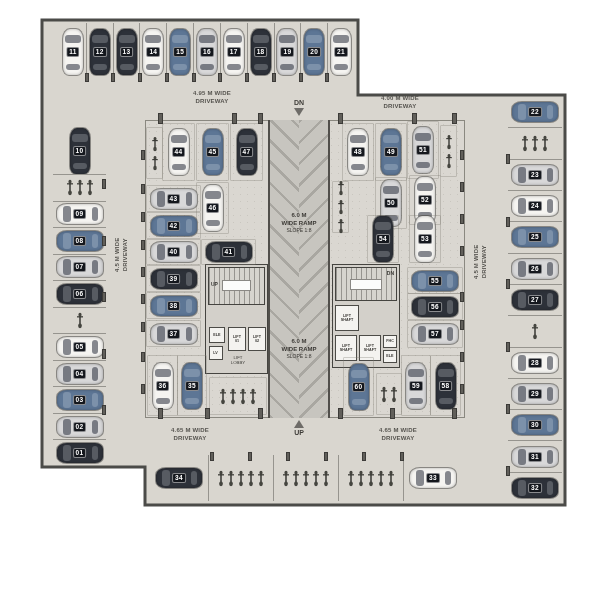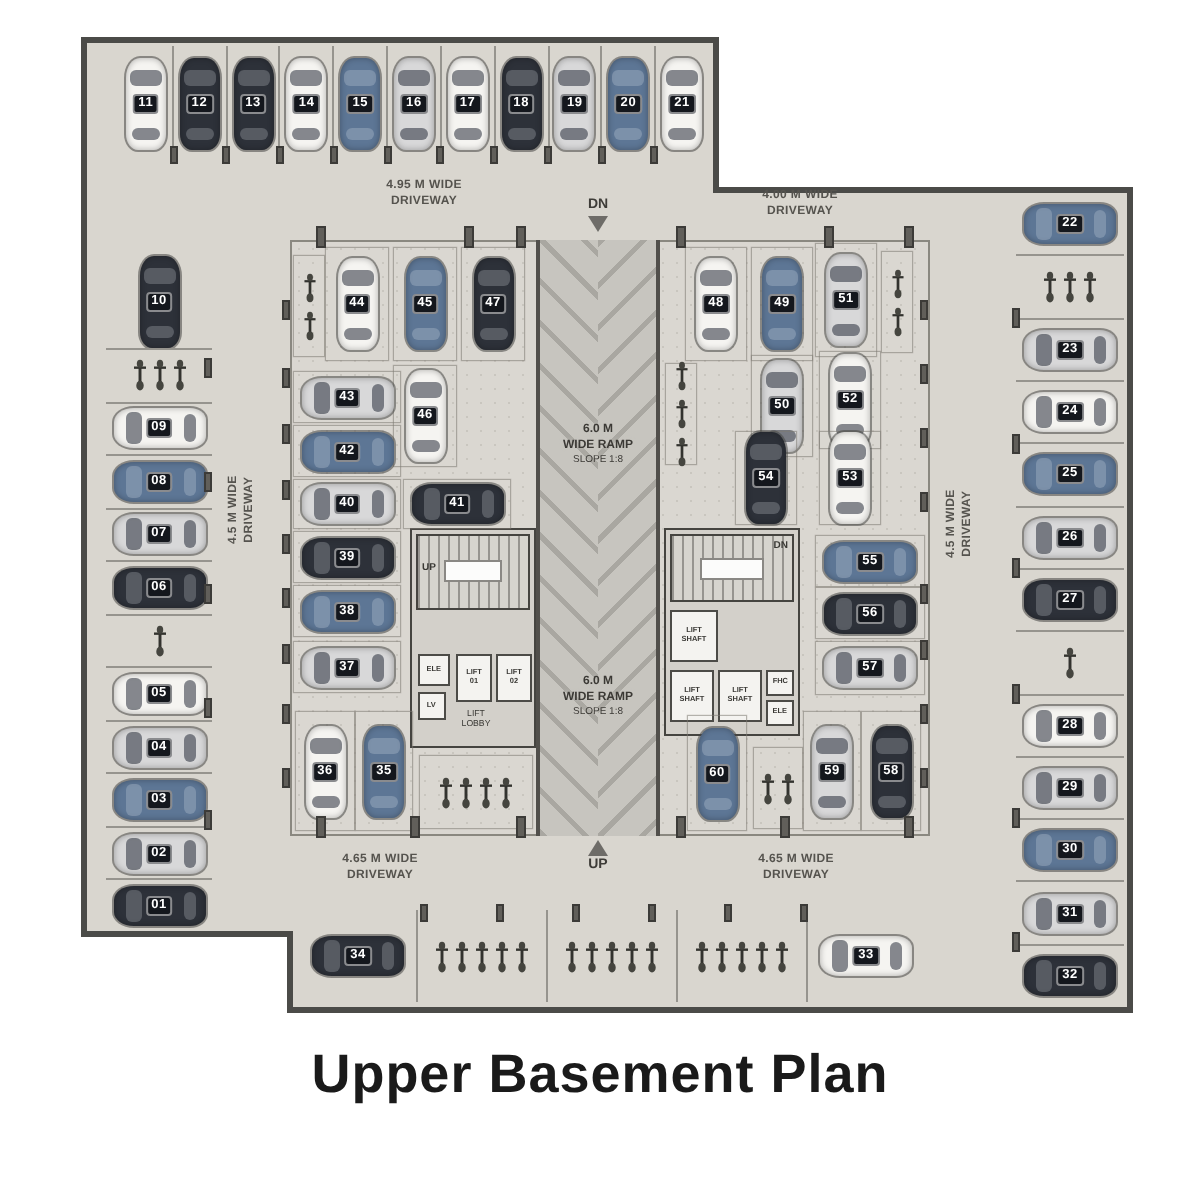--- a/index.html
+++ b/index.html
@@ -954,14 +954,13 @@
       <div class="coltick" style="left: 102px; top: 348.6px; width: 4px; height: 10px;"></div>
       <div class="coltick" style="left: 102px; top: 405px; width: 4px; height: 10px;"></div>
       <div class="coltick" style="left: 506px; top: 154.4px; width: 4px; height: 10px;"></div>
       <div class="coltick" style="left: 506px; top: 216.8px; width: 4px; height: 10px;"></div>
       <div class="coltick" style="left: 506px; top: 279.2px; width: 4px; height: 10px;"></div>
       <div class="coltick" style="left: 506px; top: 341.6px; width: 4px; height: 10px;"></div>
       <div class="coltick" style="left: 506px; top: 404px; width: 4px; height: 10px;"></div>
       <div class="coltick" style="left: 506px; top: 466.4px; width: 4px; height: 10px;"></div>
     </div>
 
-  <div id="plan-title">Upper Basement Plan</div>
 </div>
 
 </body></html>

